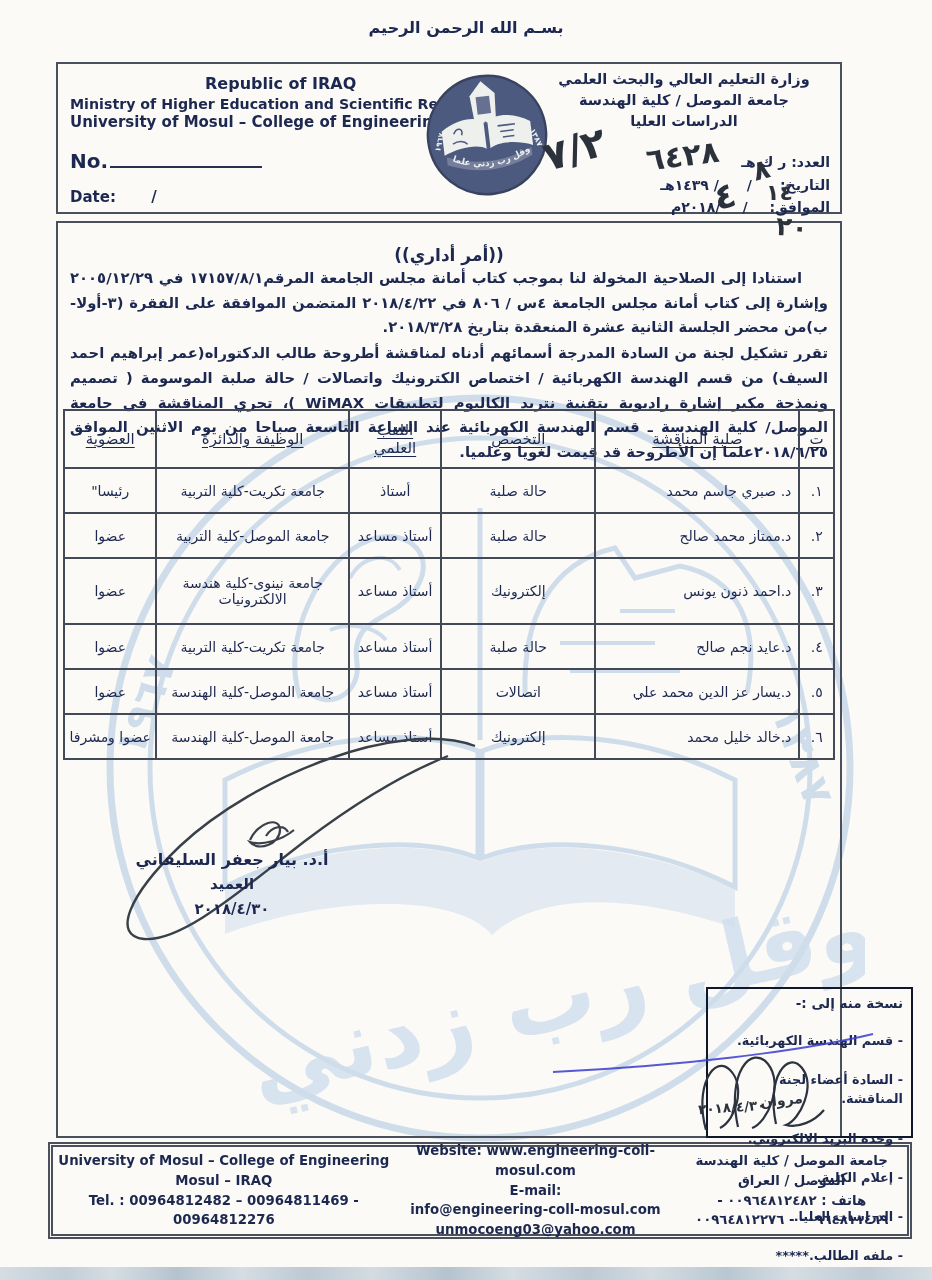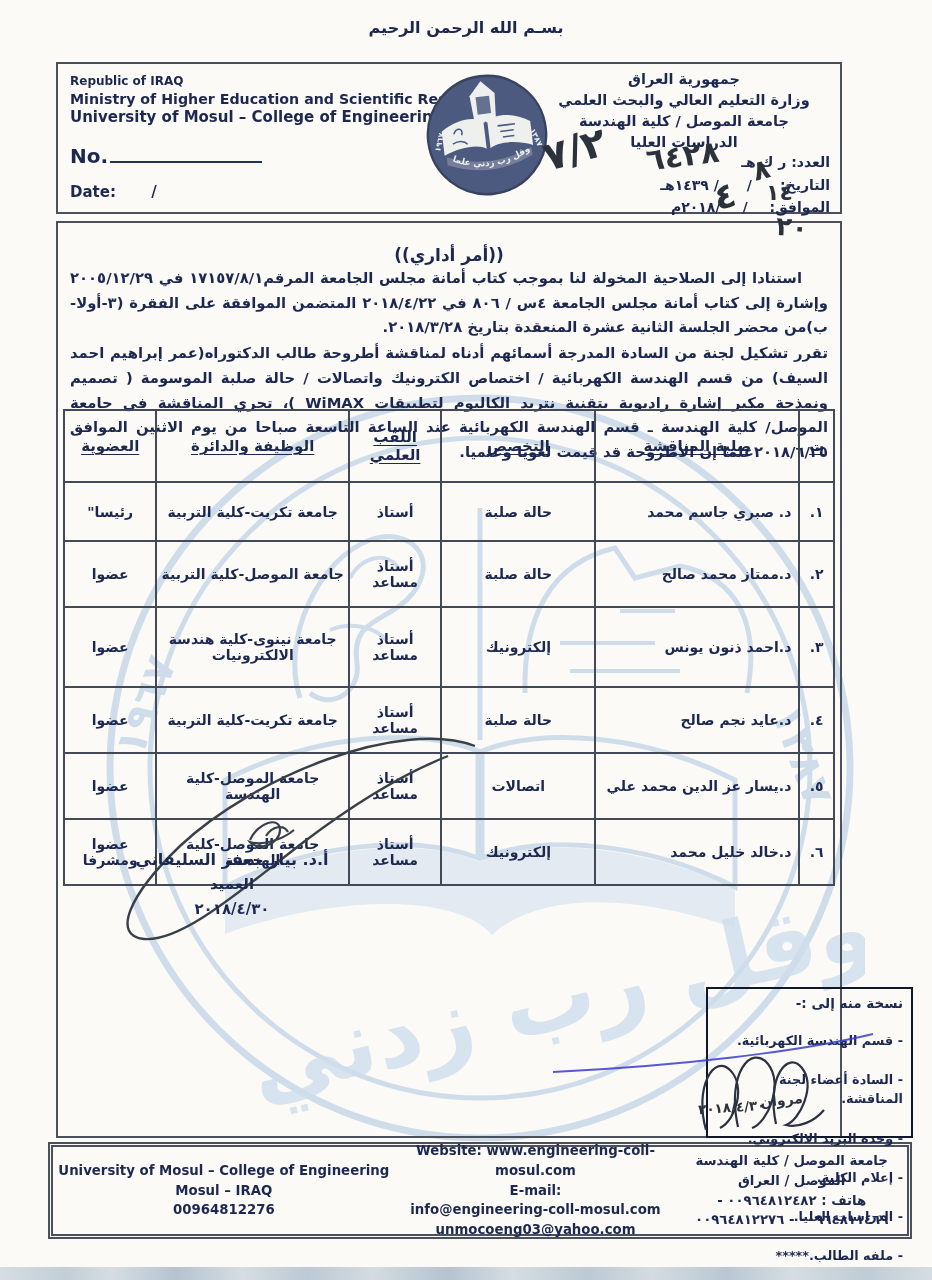--- a/index.html
+++ b/index.html
@@ -5,21 +5,21 @@
   html,body{margin:0;padding:0;background:#e9e9e7;}
   .page{position:relative;width:932px;height:1280px;margin:0 auto;background:#fbfaf7;
         font-family:"DejaVu Sans",sans-serif;color:#1d2850;overflow:hidden;}
   
   .bismillah{position:absolute;top:18px;left:0;width:932px;text-align:center;
              font-size:16px;font-weight:bold;}
   
   .header-box{position:absolute;left:56px;top:62px;width:786px;height:152px;
               border:2px solid #4a505c;box-sizing:border-box;}
   .eng-block{position:absolute;left:12px;top:10px;font-weight:bold;line-height:1.3;}
-  .eng-l1{font-size:12px;}
+  .eng-l1{font-size:16px;text-align:center;}
   .eng-l2{font-size:14.2px;}
   .eng-l3{font-size:15px;}
   .no-line{margin-top:15px;font-size:20px;}
   .no-underline{display:inline-block;width:152px;border-bottom:2px solid #2a3150;
                 height:12px;margin-left:2px;}
   .date-line{margin-top:14px;font-size:15px;}
   .date-slash{margin-left:30px;}
   .logo-wrap{position:absolute;left:366px;top:8px;width:126px;height:126px;
              transform:rotate(-7deg);}
   .ar-head{position:absolute;right:6px;top:5px;width:300px;text-align:center;
@@ -49,22 +49,22 @@
             border:2px solid #4a505c;box-sizing:border-box;z-index:1;}
   .order-title{position:absolute;top:22px;left:0;width:100%;text-align:center;
                font-size:17px;font-weight:bold;direction:rtl;z-index:2;}
   .paras{position:absolute;top:30px;left:12px;right:12px;direction:rtl;z-index:2;margin-top:13px;}
   .para{font-size:14.8px;font-weight:bold;line-height:1.67;text-align:justify;margin:0;}
   .para1{text-indent:26px;}
   .para2{margin-top:1px;}
   
   .cmte-table{position:absolute;top:186px;left:5px;width:772px;border-collapse:collapse;
               direction:rtl;z-index:2;background:transparent;}
-  .cmte-table th,.cmte-table td{border:2px solid #434956;font-weight:bold;
-              color:#1d2850;padding:16px 4px;background:transparent;}
+  .cmte-table th,.cmte-table td{border:2px solid #434956;font-weight:normal;
+              color:#1d2850;padding:9px 4px;background:transparent;}
   .cmte-table th{font-size:15px;height:38px;text-decoration:underline;text-underline-offset:3px;}
   .cmte-table td{font-size:14px;text-align:center;height:25px;}
   .cmte-table td.name-cell{text-align:right;padding-right:7px;border-radius:6px;}
   .col-no{width:4.5%;}.col-name{width:26.5%;}.col-spec{width:20%;}
   .col-title{width:12%;}.col-pos{width:25%;}.col-mem{width:12%;}
   
   .watermark{position:absolute;left:95px;top:388px;width:770px;height:760px;z-index:0;
              opacity:.62;pointer-events:none;}
   
   .sig-block{position:absolute;left:112px;top:850px;width:240px;text-align:center;
@@ -156,21 +156,20 @@
           </defs>
         <text font-size="9" font-weight="bold" fill="#eef0ee" font-family="DejaVu Sans, sans-serif">
           <textPath href="#mottoArc" startOffset="6%">وقل رب زدني علما</textPath>
         </text>
         <text x="-60" y="10" font-size="8" font-weight="bold" fill="#eef0ee" transform="rotate(-70 -54 4)" font-family="DejaVu Sans, sans-serif">١٩٦٧</text>
         <text x="46" y="10" font-size="8" font-weight="bold" fill="#eef0ee" transform="rotate(70 52 4)" font-family="DejaVu Sans, sans-serif">١٣٨٧</text>
       </svg>
     </div>
 
     <div class="ar-head">
-      <div>جمهورية العراق</div>
       <div>وزارة التعليم العالي والبحث العلمي</div>
       <div>جامعة الموصل / كلية الهندسة</div>
       <div>الدراسات العليا</div>
     </div>
 
     <div class="meta-line meta-num">
       <span>العدد: ر ك هـ</span>
     </div>
     <div class="meta-line meta-date">
       <span>التاريخ:</span><span class="sp28"></span><span>/</span><span class="sp28"></span><span>/ ١٤٣٩هـ</span>
@@ -293,20 +292,21 @@
   <svg class="copy-loops" viewBox="0 0 150 105" fill="none" xmlns="http://www.w3.org/2000/svg">
     <path d="M18,98 C6,55 26,22 42,38 C58,54 48,88 32,96" stroke="#2c333f" stroke-width="2.2"></path>
     <path d="M50,95 C38,40 64,12 80,32 C96,52 80,90 64,96" stroke="#2c333f" stroke-width="2.2"></path>
     <path d="M88,92 C78,45 100,18 114,36 C128,54 112,88 98,93 C110,96 126,90 136,78" stroke="#2c333f" stroke-width="2.2"></path>
   </svg>
 
   <div class="footer-box">
     <div class="foot-col foot-left">
       <div>University of Mosul – College of Engineering</div>
       <div>Mosul – IRAQ</div>
+      <div>Tel. : 00964812482 – 00964811469 -</div>
       <div>00964812276</div>
     </div>
     <div class="foot-col foot-center">
       <div>Website: www.engineering-coll-mosul.com</div>
       <div>E-mail:</div>
       <div>info@engineering-coll-mosul.com</div>
       <div>unmocoeng03@yahoo.com</div>
     </div>
     <div class="foot-col foot-right">
       <div>جامعة الموصل / كلية الهندسة</div>

